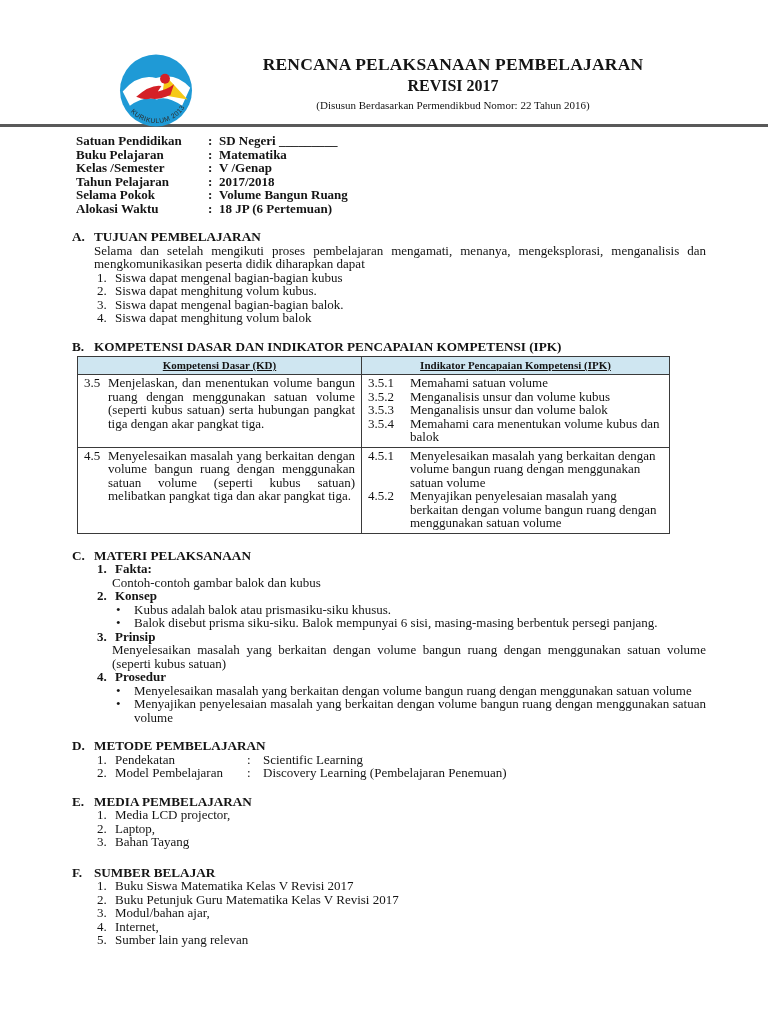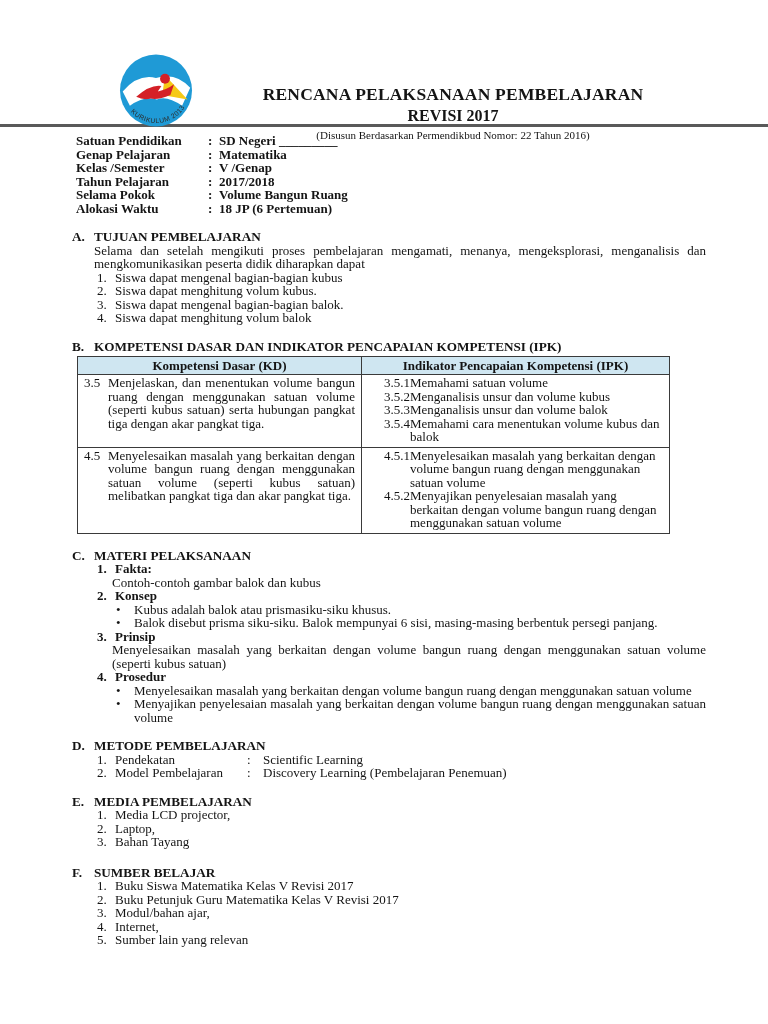--- a/index.html
+++ b/index.html
@@ -17,21 +17,21 @@
   }
   .content { padding: 0 62px 0 72px; }
 
   
   .header {
     height: 127px;
     border-bottom: 3px solid #595959;
     position: relative;
   }
   .logo-wrap { position: absolute; left: 108px; top: 50px; width: 96px; height: 90px; }
-  .titles { padding-top: 84px; margin-left: 196px; margin-right: 58px; text-align: center; }
+  .titles { padding-top: 54px; margin-left: 196px; margin-right: 58px; text-align: center; }
   .title1 { font-size: 17.5px; line-height: 20px; font-weight: bold; letter-spacing: .2px; }
   .title2 { font-size: 16px; line-height: 23px; font-weight: bold; }
   .subtitle { font-size: 11px; line-height: 16px; }
 
   
   .identity { margin-top: 7px; margin-left: 4px; }
   .id-row { display: flex; font-weight: bold; }
   .id-label { width: 132px; flex: none; }
   .id-sep { width: 11px; flex: none; }
 
@@ -46,31 +46,31 @@
   .bold { font-weight: bold; }
   .bul { display: flex; margin-left: 20px; }
   .bul .dot { width: 20px; flex: none; padding-left: 2px; }
   .bul .bt { flex: 1; text-align: justify; }
 
   
   table.kd-ipk { border-collapse: collapse; margin: 3px 0 0 5px; width: 592px; table-layout: fixed; }
   table.kd-ipk th, table.kd-ipk td { border: 1px solid #3a3a3a; }
   table.kd-ipk th {
     background: #cfe6f1;
-    font-size: 13px; font-weight: bold; text-align: center;
-    padding: 1px 4px; line-height: 15px;
+    font-size: 11px; font-weight: bold; text-align: center;
+    padding: 1px 4px; line-height: 15px; text-decoration: underline;
   }
   col.c-kd { width: 284px; }
   col.c-ipk { width: 308px; }
   table.kd-ipk td { vertical-align: top; padding: 1px 6px 3px 6px; }
   .kd-cell { display: flex; }
   .kd-cell .kn { width: 24px; flex: none; }
   .kd-cell .kt { flex: 1; text-align: justify; }
   .ipk-row { display: flex; }
-  .ipk-row .ipk-n { width: 42px; flex: none; text-align: right; }
+  .ipk-row .ipk-n { width: 42px; flex: none; }
   .ipk-row .ipk-t { flex: 1; }
 
   
   .d-row { display: flex; margin-left: 3px; }
   .d-row .n { width: 18px; flex: none; }
   .d-row .d-label { width: 132px; flex: none; }
   .d-row .d-sep { width: 16px; flex: none; }
 </style>
 </head>
 <body>
@@ -102,21 +102,21 @@
 
   <div class="content">
 
     <div class="identity">
       <div class="id-row">
         <span class="id-label">Satuan Pendidikan</span>
         <span class="id-sep">:</span>
         <span class="id-value">SD Negeri _________</span>
       </div>
       <div class="id-row">
-        <span class="id-label">Genap Pelajaran</span>
+        <span class="id-label">Buku Pelajaran</span>
         <span class="id-sep">:</span>
         <span class="id-value">Matematika</span>
       </div>
       <div class="id-row">
         <span class="id-label">Kelas /Semester</span>
         <span class="id-sep">:</span>
         <span class="id-value">V /Genap</span>
       </div>
       <div class="id-row">
         <span class="id-label">Tahun Pelajaran</span>

